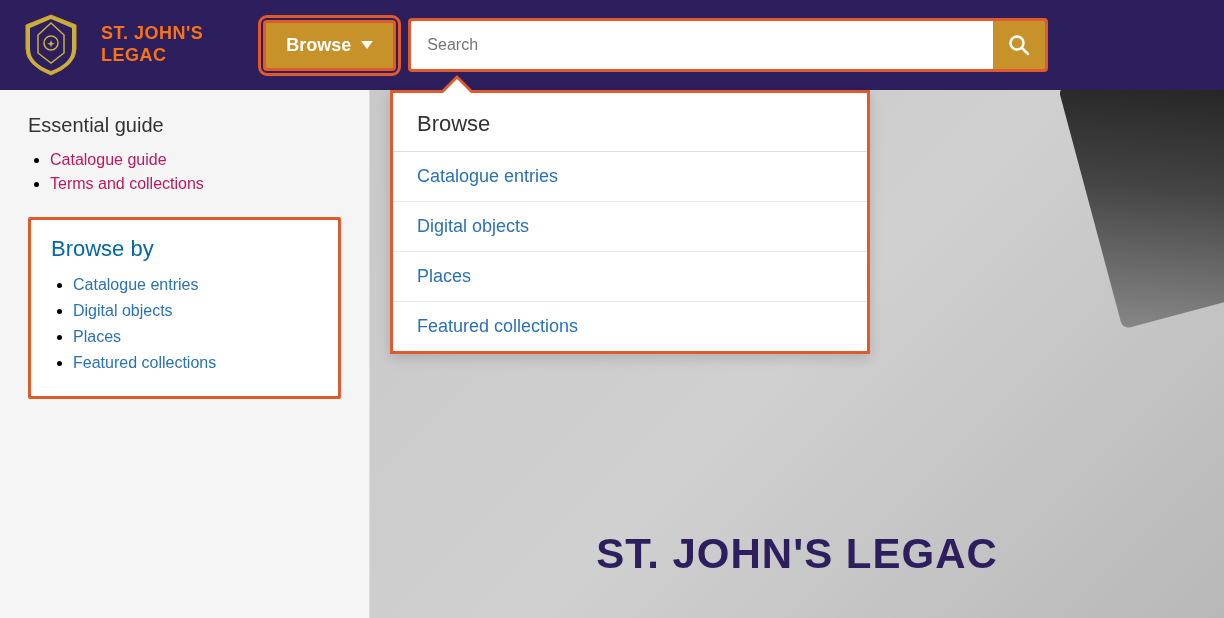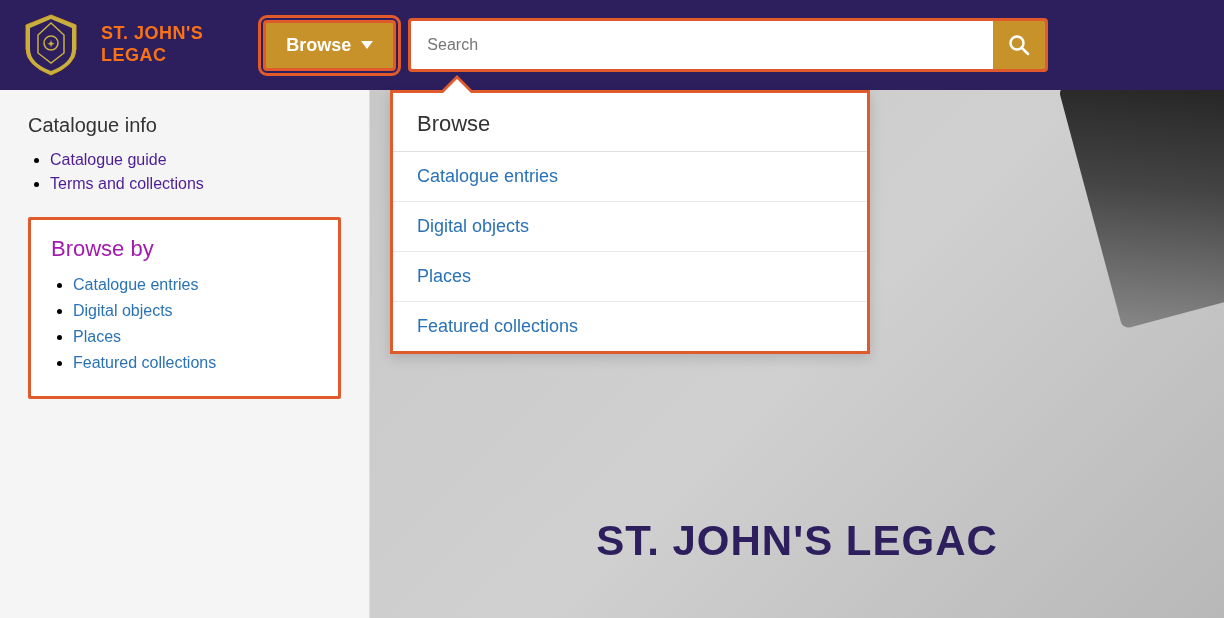--- a/index.html
+++ b/index.html
@@ -137,36 +137,36 @@
       list-style: disc;
       padding-left: 22px;
       margin-bottom: 24px;
     }
 
     .essential-info-list li {
       margin-bottom: 6px;
     }
 
     .essential-info-list li a {
-      color: #4c1d95;
+      color: #be185d;
       text-decoration: none;
       font-size: 16px;
     }
 
     .browse-by-box {
       border: 3px solid #e05a2b;
       border-radius: 2px;
       padding: 16px 20px;
       background: white;
     }
 
     .browse-by-title {
       font-size: 22px;
       font-weight: 400;
-      color: #a21caf;
+      color: #0369a1;
       margin-bottom: 14px;
     }
 
     .browse-by-list {
       list-style: disc;
       padding-left: 22px;
     }
 
     .browse-by-list li {
       margin-bottom: 8px;
@@ -189,21 +189,21 @@
     .content-bg {
       width: 100%;
       height: 100%;
       background: linear-gradient(135deg, #c8c8c8 0%, #d0d0d0 50%, #b8b8b8 100%);
       position: relative;
       overflow: hidden;
     }
 
     .st-johns-text {
       position: absolute;
-      bottom: 53px;
+      bottom: 40px;
       left: 50%;
       transform: translateX(-50%);
       font-size: 42px;
       font-weight: 700;
       color: #2d1e5e;
       white-space: nowrap;
       letter-spacing: 1px;
     }
 
     
@@ -310,21 +310,21 @@
           <line x1="14" y1="14" x2="20" y2="20" stroke="white" stroke-width="2.5" stroke-linecap="round"></line>
         </svg>
       </button>
     </div>
   </div>
 </div>
 
 <div class="main">
 
   <div class="sidebar">
-    <h2 class="essential-info-title">Catalogue info</h2>
+    <h2 class="essential-info-title">Essential guide</h2>
     <ul class="essential-info-list">
       <li>
         <a href="#">Catalogue guide</a>
       </li>
       <li>
         <a href="#">Terms and collections</a>
       </li>
     </ul>
 
     <div class="browse-by-box">

